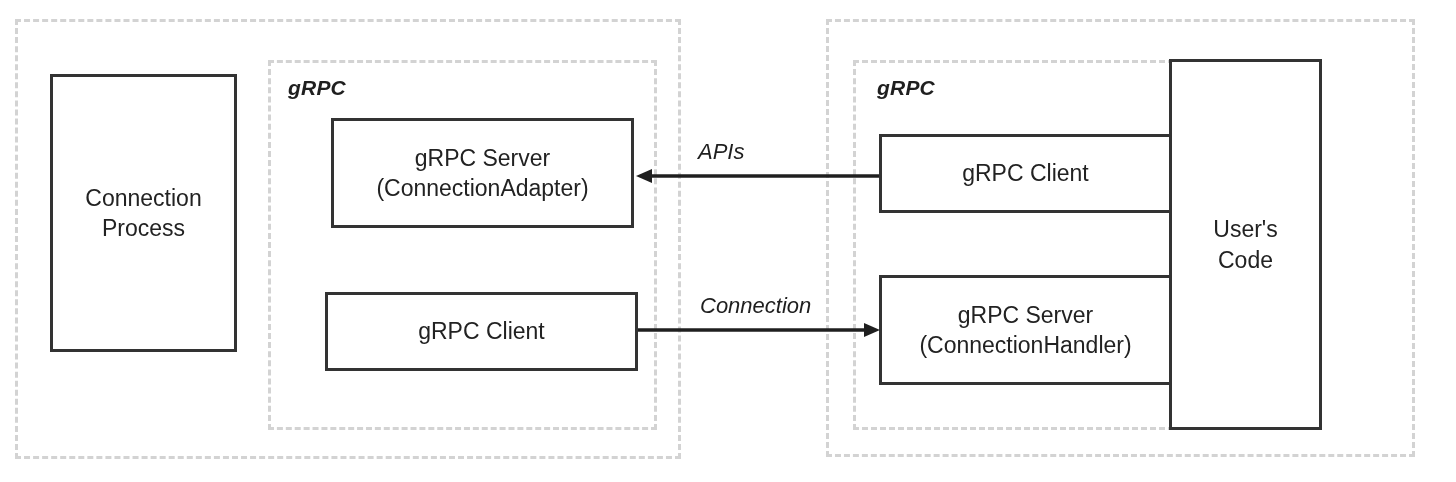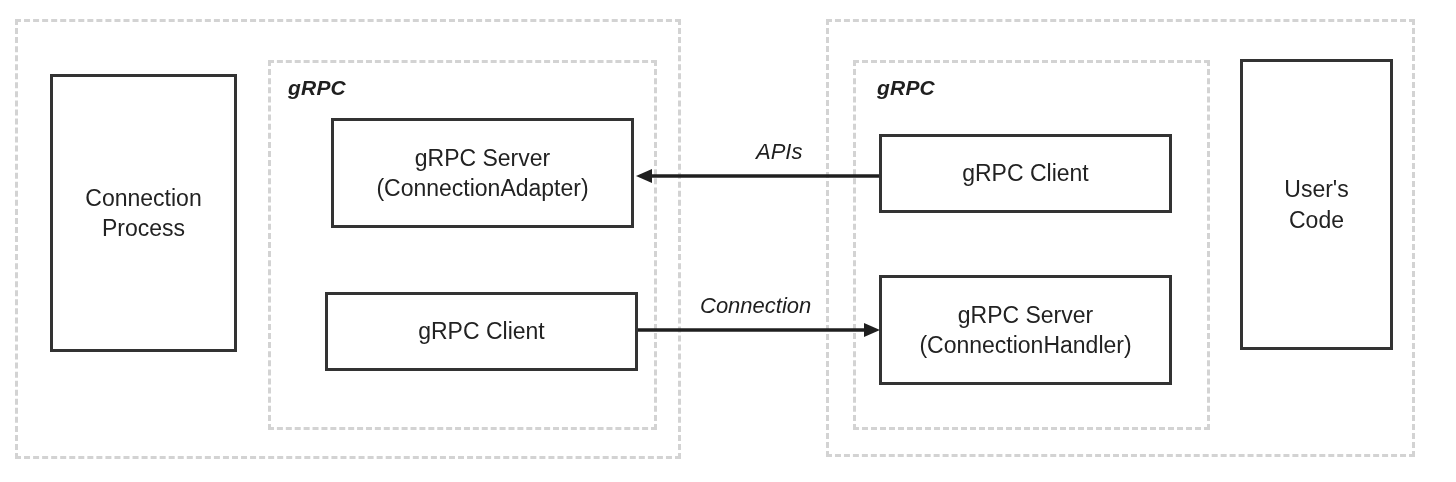--- a/index.html
+++ b/index.html
@@ -96,21 +96,21 @@
 
   <div class="node-box" style="left:879px; top:134px; width:293px; height:79px;">
     <span class="node-label">gRPC Client</span>
   </div>
 
   <div class="node-box" style="left:879px; top:275px; width:293px; height:110px;">
     <span class="node-label">gRPC Server
 (ConnectionHandler)</span>
   </div>
 
-  <div class="node-box" style="left:1240px; top:59px; width:153px; height:291px;">
+  <div class="node-box" style="left:1169px; top:59px; width:153px; height:371px;">
     <span class="node-label">User's
 Code</span>
   </div>
 
   <svg class="edge-svg" viewBox="0 0 1456 482" xmlns="http://www.w3.org/2000/svg">
     <defs>
       <marker id="arrow-left" markerWidth="11" markerHeight="9" refX="10" refY="4.5" orient="auto-start-reverse" markerUnits="strokeWidth">
         <path d="M10,0 L10,9 L0,4.5 z" fill="#1f1f1f"></path>
       </marker>
       <marker id="arrow-right" markerWidth="11" markerHeight="9" refX="10" refY="4.5" orient="auto" markerUnits="strokeWidth">
@@ -122,17 +122,17 @@
       <line x1="879" y1="176" x2="652" y2="176" stroke="#1f1f1f" stroke-width="3.4"></line>
       <path d="M652,169 L636,176 L652,183 z" fill="#1f1f1f"></path>
     </g>
 
     <g>
       <line x1="638" y1="330" x2="864" y2="330" stroke="#1f1f1f" stroke-width="3.4"></line>
       <path d="M864,323 L880,330 L864,337 z" fill="#1f1f1f"></path>
     </g>
   </svg>
 
-  <div class="edge-label" style="left:756px; top:139px;">APIs</div>
+  <div class="edge-label" style="left:698px; top:139px;">APIs</div>
 
   <div class="edge-label" style="left:700px; top:293px;">Connection</div>
 
 </div>
 
 </body></html>

